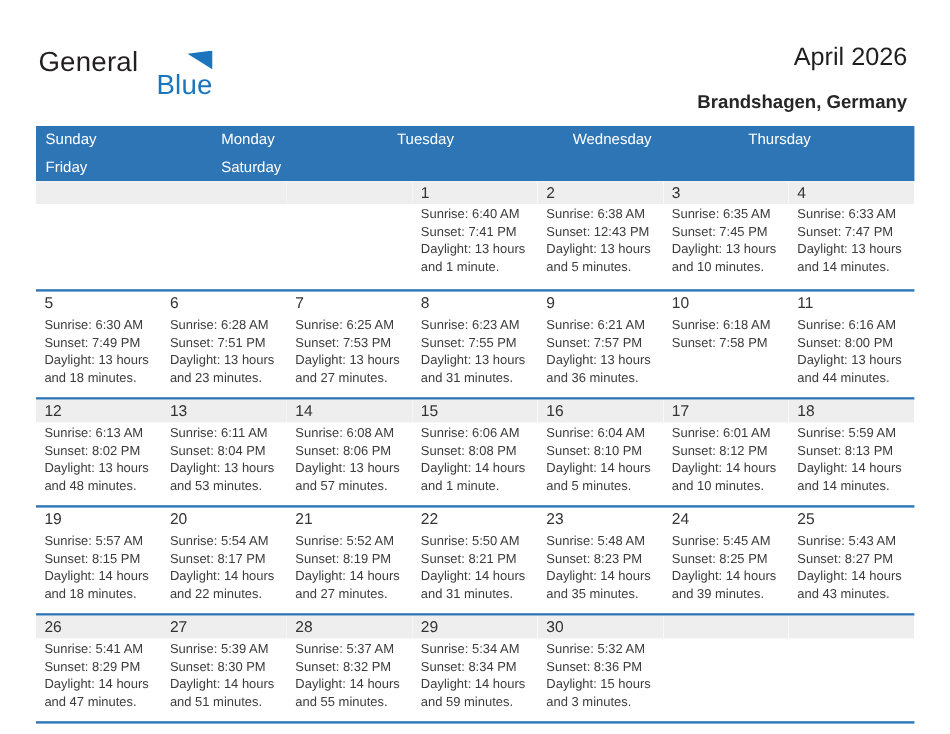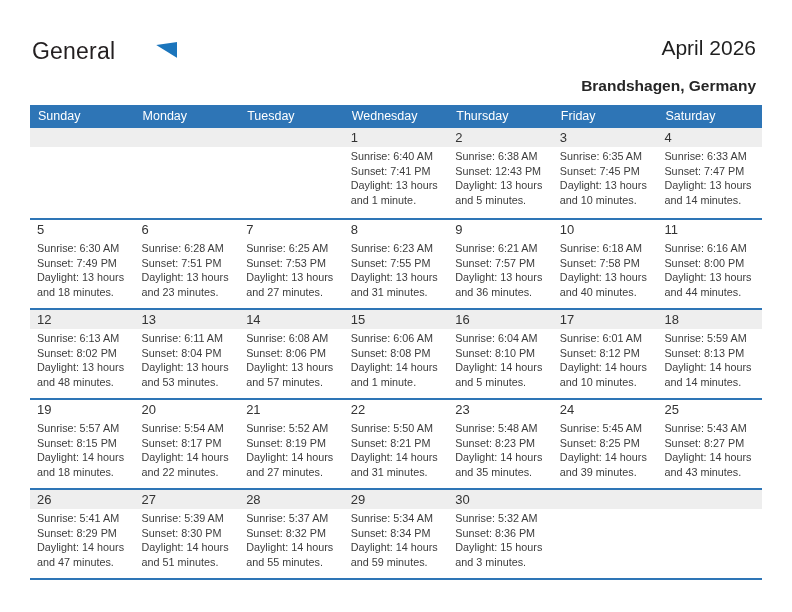--- a/index.html
+++ b/index.html
@@ -69,21 +69,21 @@
 
   
   .calendar {
     position: absolute;
     left: 30px;
     top: 105px;
     width: 732px;
   }
   .day-header-row {
     display: grid;
-    grid-template-columns: repeat(7, 1fr);
+    grid-template-columns: repeat(5, 1fr);
     background: var(--blue);
   }
   .day-header-cell {
     color: #ffffff;
     font-size: 12.5px;
     padding: 4px 0 5px 8px;
     white-space: nowrap;
     overflow: hidden;
   }
   .week-row {
@@ -121,20 +121,21 @@
   }
 </style>
 </head>
 <body style="--blue: #2E75B6; --logo-blue: #1B75BC; --gray: #EEEEEE;">
 
 <div class="logo">
   <div class="logo-top">
     <span>General</span>
     <span class="logo-tri"></span>
   </div>
+  <div class="logo-bottom">Blue</div>
 </div>
 
 <div class="page-title">April 2026</div>
 <div class="page-subtitle">Brandshagen, Germany</div>
 
 <div class="calendar">
   <div class="day-header-row">
       <div class="day-header-cell">Sunday</div>
       <div class="day-header-cell">Monday</div>
       <div class="day-header-cell">Tuesday</div>
@@ -226,21 +227,20 @@
             <div>Sunrise: 6:21 AM</div>
             <div>Sunset: 7:57 PM</div>
             <div>Daylight: 13 hours and 36 minutes.</div>
           </div>
         </div>
         <div class="day-cell">
           <div class="day-number">10</div>
           <div class="day-info">
             <div>Sunrise: 6:18 AM</div>
             <div>Sunset: 7:58 PM</div>
-            <div>Daylight: 13 hours and 40 minutes.</div>
           </div>
         </div>
         <div class="day-cell">
           <div class="day-number">11</div>
           <div class="day-info">
             <div>Sunrise: 6:16 AM</div>
             <div>Sunset: 8:00 PM</div>
             <div>Daylight: 13 hours and 44 minutes.</div>
           </div>
         </div>

